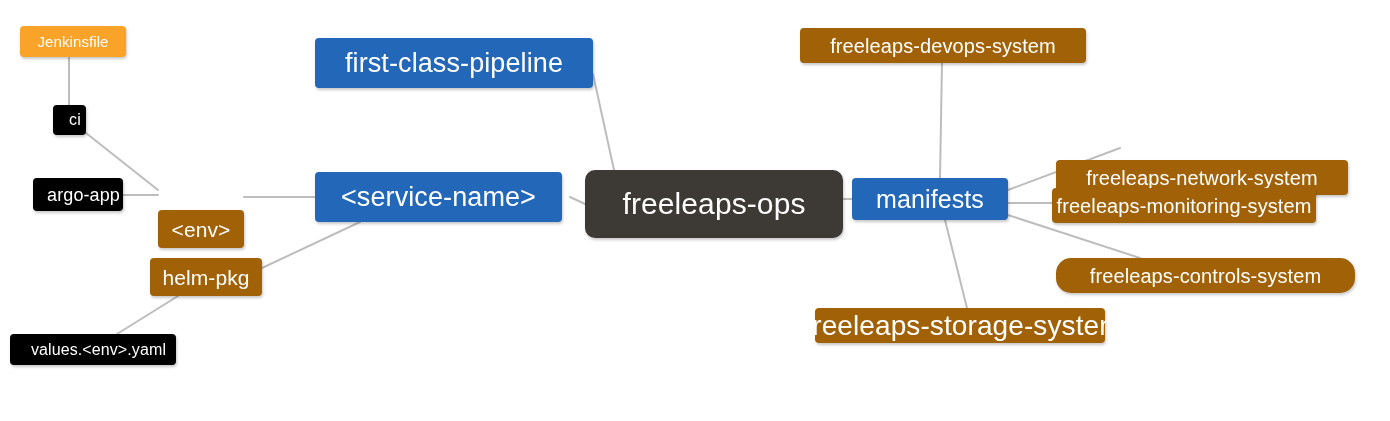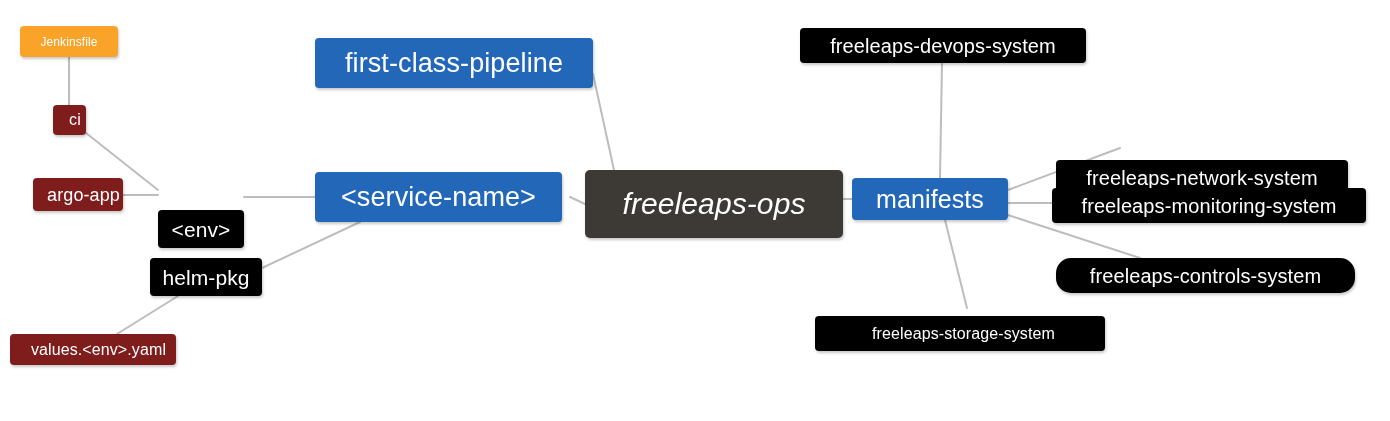--- a/index.html
+++ b/index.html
@@ -33,26 +33,25 @@
     color: #ffffff;
     border-radius: 4px;
     white-space: nowrap;
     letter-spacing: 0.1px;
     box-shadow: 1px 2px 3px rgba(0,0,0,0.22);
     z-index: 5;
     line-height: 1;
   }
   .node.root {
     background: #3d3935;
-    border-radius: 5px;
-    font-style: italic;
+    border-radius: 10px;
   }
   .node.blue   { background: #2267b8; }
-  .node.green  { background: #000000; }
-  .node.red    { background: #7f1d1d; padding-left: 11px; }
+  .node.green  { background: #a16207; }
+  .node.red    { background: #000000; padding-left: 11px; }
   .node.orange { background: #f9a328; }
 </style>
 </head>
 <body>
 
 <div id="canvas">
   <svg id="edges" viewBox="0 0 1390 421" xmlns="http://www.w3.org/2000/svg">
       <line x1="585" y1="204" x2="570" y2="197" stroke="#bdbdbd" stroke-width="2" stroke-linecap="round"></line>
       <line x1="614" y1="170" x2="593" y2="74" stroke="#bdbdbd" stroke-width="2" stroke-linecap="round"></line>
       <line x1="315" y1="197" x2="244" y2="197" stroke="#bdbdbd" stroke-width="2" stroke-linecap="round"></line>
@@ -77,44 +76,44 @@
       </div>
       <div class="node blue" style="left: 315px; top: 38px; width: 278px; height: 50px; font-size: 27px;">
         <span>first-class-pipeline</span>
       </div>
       <div class="node green" style="left: 158px; top: 178px; width: 86px; height: 38px; font-size: 21px; margin-top: 32px;">
         <span>&lt;env&gt;</span>
       </div>
       <div class="node red" style="left: 53px; top: 105px; width: 33px; height: 30px; font-size: 16px;">
         <span>ci</span>
       </div>
-      <div class="node orange" style="left: 20px; top: 26px; width: 98px; height: 31px; font-size: 12px;">
+      <div class="node orange" style="left: 20px; top: 26px; width: 106px; height: 31px; font-size: 15px;">
         <span>Jenkinsfile</span>
       </div>
       <div class="node red" style="left: 33px; top: 178px; width: 90px; height: 33px; font-size: 18px;">
         <span>argo-app</span>
       </div>
       <div class="node green" style="left: 150px; top: 258px; width: 112px; height: 38px; font-size: 21px;">
         <span>helm-pkg</span>
       </div>
       <div class="node red" style="left: 10px; top: 334px; width: 166px; height: 31px; font-size: 16px;">
         <span>values.&lt;env&gt;.yaml</span>
       </div>
       <div class="node blue" style="left: 852px; top: 178px; width: 156px; height: 42px; font-size: 25px;">
         <span>manifests</span>
       </div>
       <div class="node green" style="left: 800px; top: 28px; width: 286px; height: 35px; font-size: 20px;">
         <span>freeleaps-devops-system</span>
       </div>
       <div class="node green" style="left: 1056px; top: 113px; width: 292px; height: 35px; font-size: 20px; margin-top: 47px;">
         <span>freeleaps-network-system</span>
       </div>
-      <div class="node green" style="left: 1052px; top: 188px; width: 314px; height: 35px; font-size: 20px;">
+      <div class="node green" style="left: 1052px; top: 188px; width: 264px; height: 35px; font-size: 20px;">
         <span>freeleaps-monitoring-system</span>
       </div>
       <div class="node green" style="left: 1056px; top: 258px; width: 299px; height: 35px; font-size: 20px; border-radius: 15px;">
         <span>freeleaps-controls-system</span>
       </div>
-      <div class="node green" style="left: 815px; top: 316px; width: 290px; height: 35px; font-size: 16px; padding-left: 7px;">
+      <div class="node green" style="left: 815px; top: 308px; width: 290px; height: 35px; font-size: 28px; padding-left: 7px;">
         <span>freeleaps-storage-system</span>
       </div>
     </div>
 </div>
 
 </body></html>

